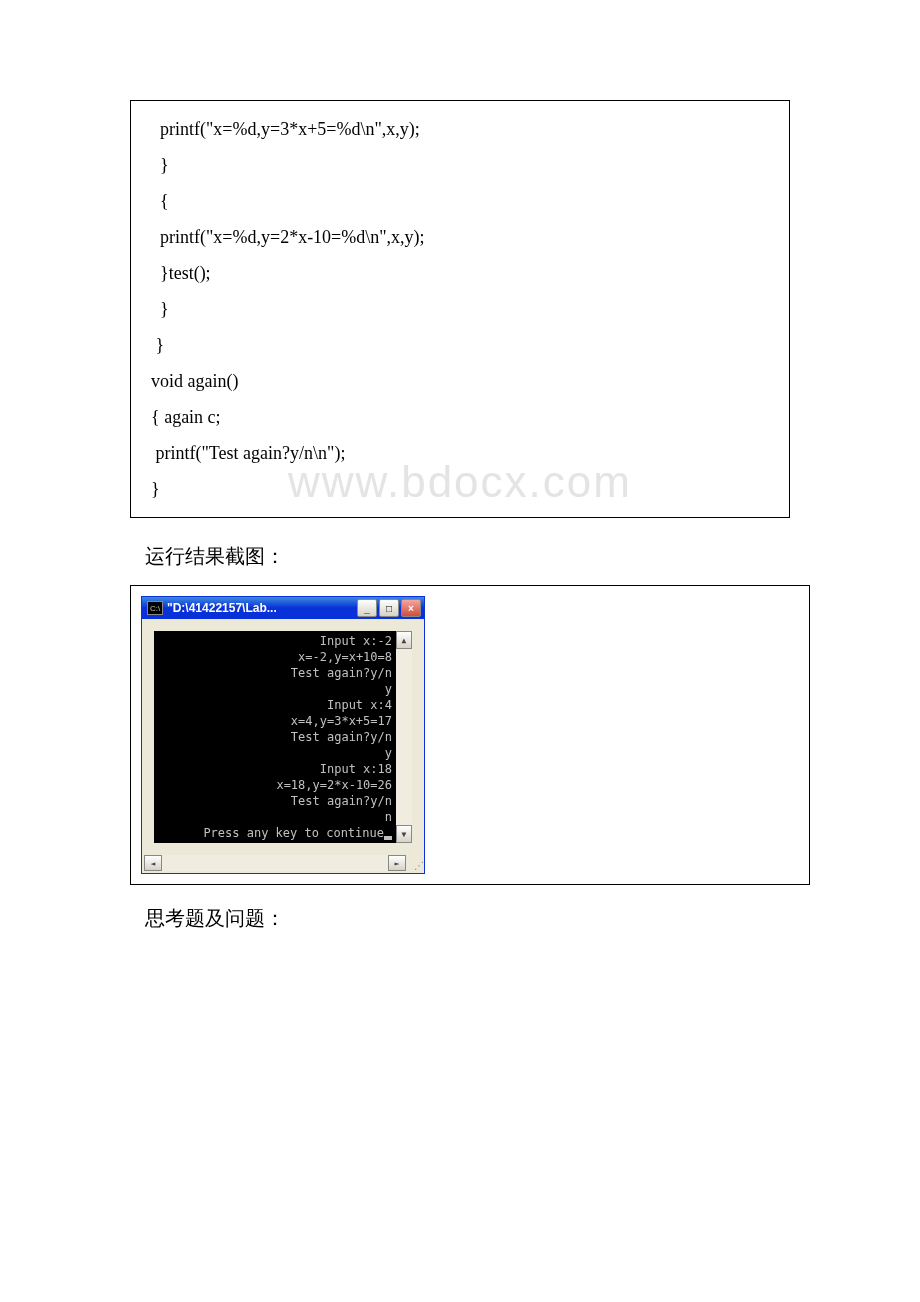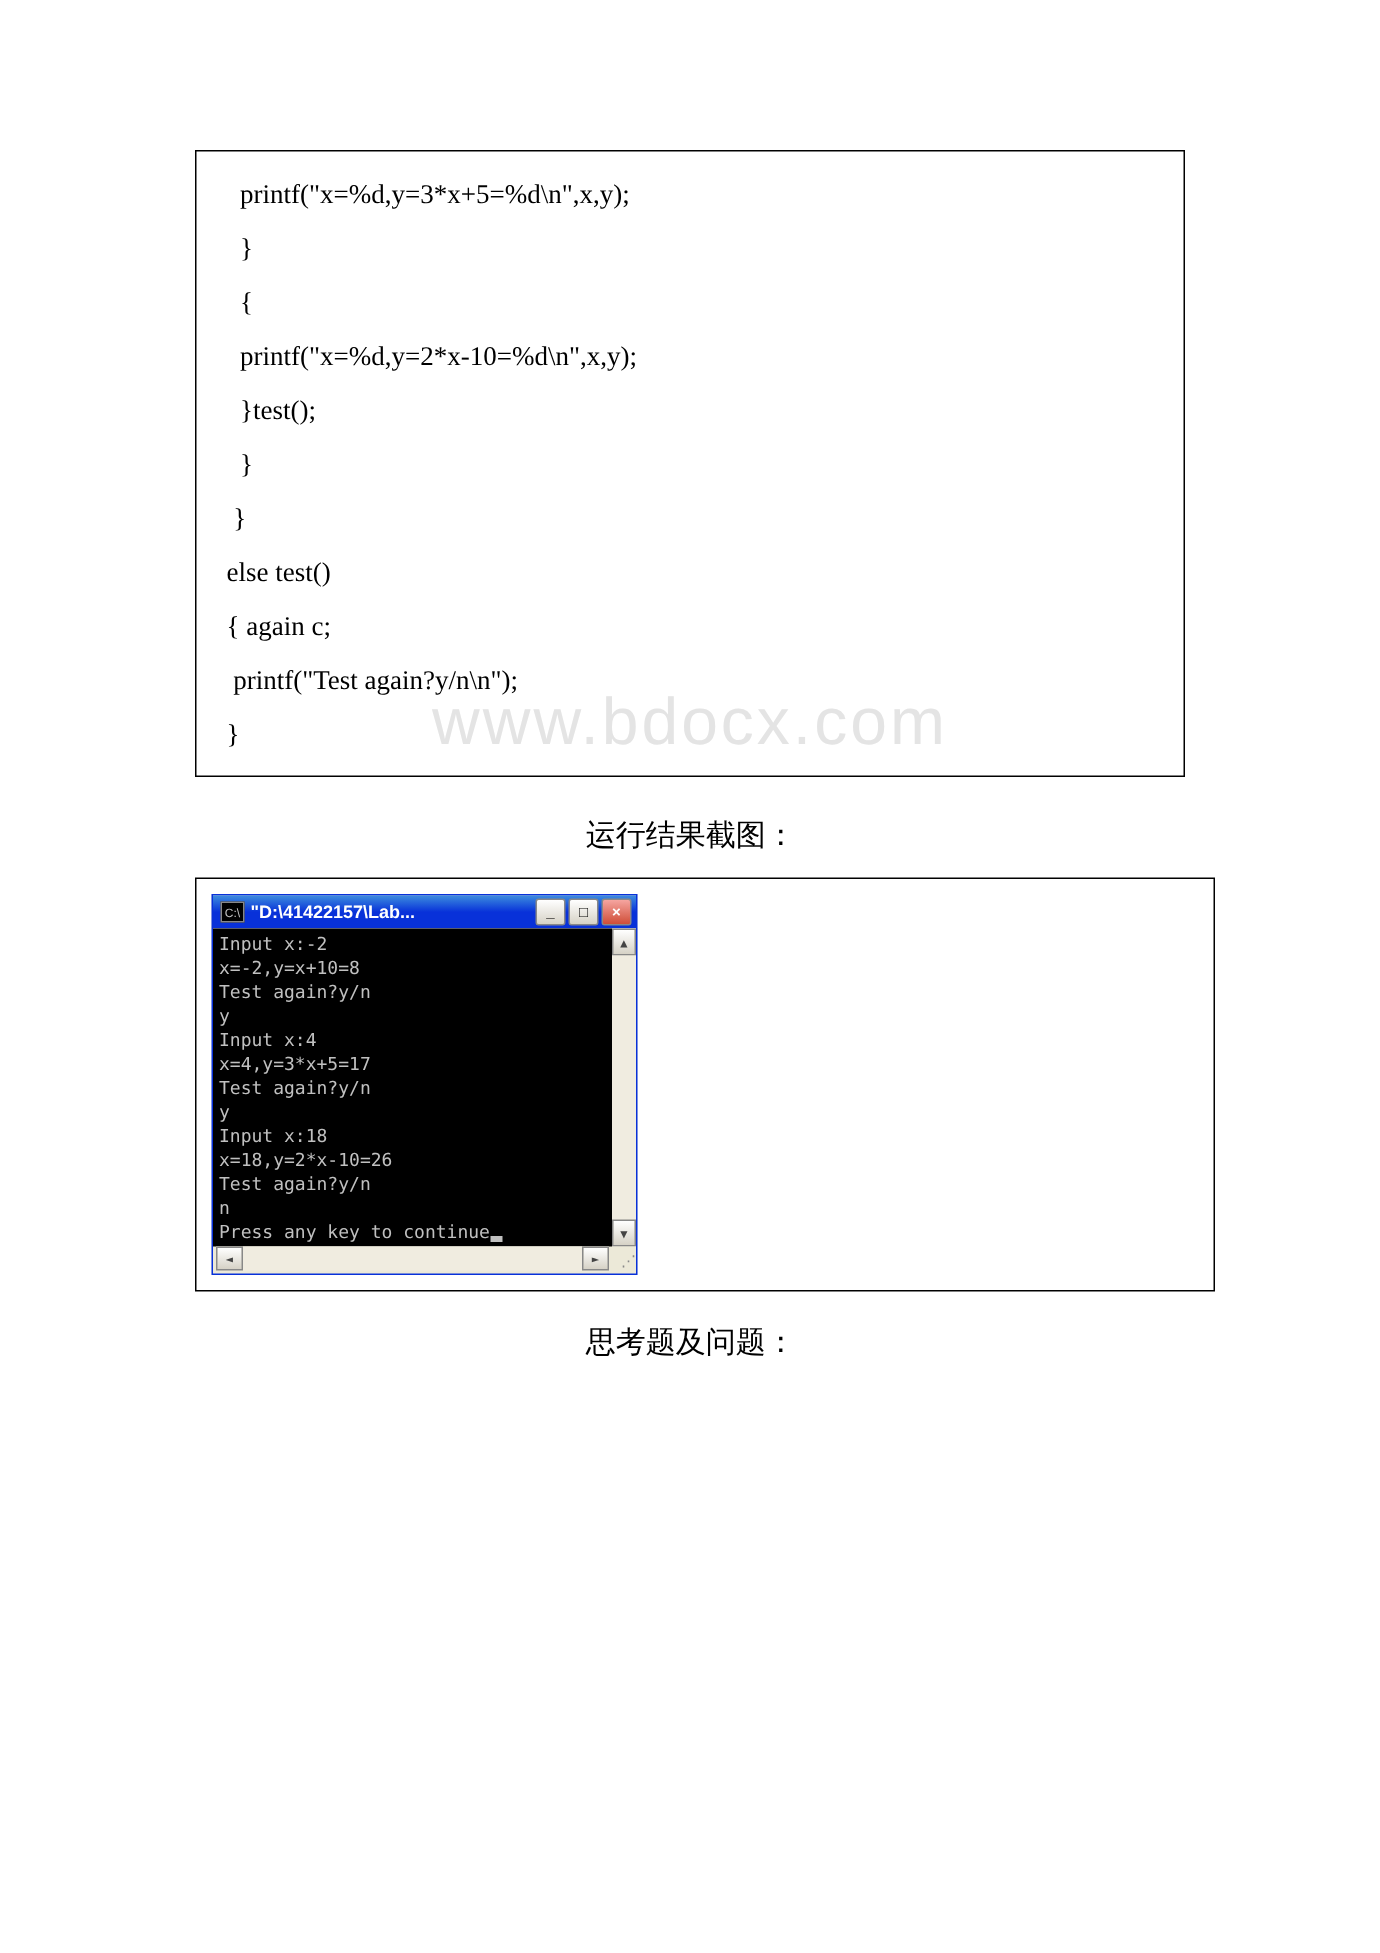--- a/index.html
+++ b/index.html
@@ -19,22 +19,21 @@
 }
 .code-line {
   font-family: "Times New Roman", serif;
   font-size: 18px;
   line-height: 36px;
   white-space: pre;
 }
 .section-title {
   font-family: "SimSun", "宋体", serif;
   font-size: 20px;
-  margin: 10px 0 15px 1px;
-  text-align: center;
+  margin: 10px 0 15px 15px;
 }
 .console-container {
   border: 1px solid #000;
   padding: 10px;
   margin-bottom: 20px;
   width: 680px;
   box-sizing: border-box;
 }
 .console-window {
   width: 282px;
@@ -89,21 +88,22 @@
   font-weight: bold;
   color: #000;
 }
 .win-btn.close {
   background: linear-gradient(to bottom, #f5a5a0, #d04e38);
   color: #fff;
 }
 .console-body-wrapper {
   display: flex;
   background: #ece9d8;
-  padding: 0;
+  padding: 12px;
+  text-align: right;
 }
 .console-body {
   background: #000;
   color: #c0c0c0;
   font-family: "Lucida Console", monospace;
   font-size: 12px;
   line-height: 16px;
   padding: 2px 4px;
   flex: 1;
   white-space: pre;
@@ -191,21 +191,21 @@
 
   <div class="code-box">
     <div class="code-content-wrapper">
       <div class="code-line">  printf("x=%d,y=3*x+5=%d\n",x,y);</div>
       <div class="code-line">  }</div>
       <div class="code-line">  {</div>
       <div class="code-line">  printf("x=%d,y=2*x-10=%d\n",x,y);</div>
       <div class="code-line">  }test();</div>
       <div class="code-line">  }</div>
       <div class="code-line"> }</div>
-      <div class="code-line">else test()</div>
+      <div class="code-line">void again()</div>
       <div class="code-line">{ again c;</div>
       <div class="code-line"> printf("Test again?y/n\n");</div>
       <div class="code-line">}</div>
     </div>
     <div class="watermark">www.bdocx.com</div>
   </div>
 
   <div class="section-title">运行结果截图：</div>
 
   <div class="console-container">

